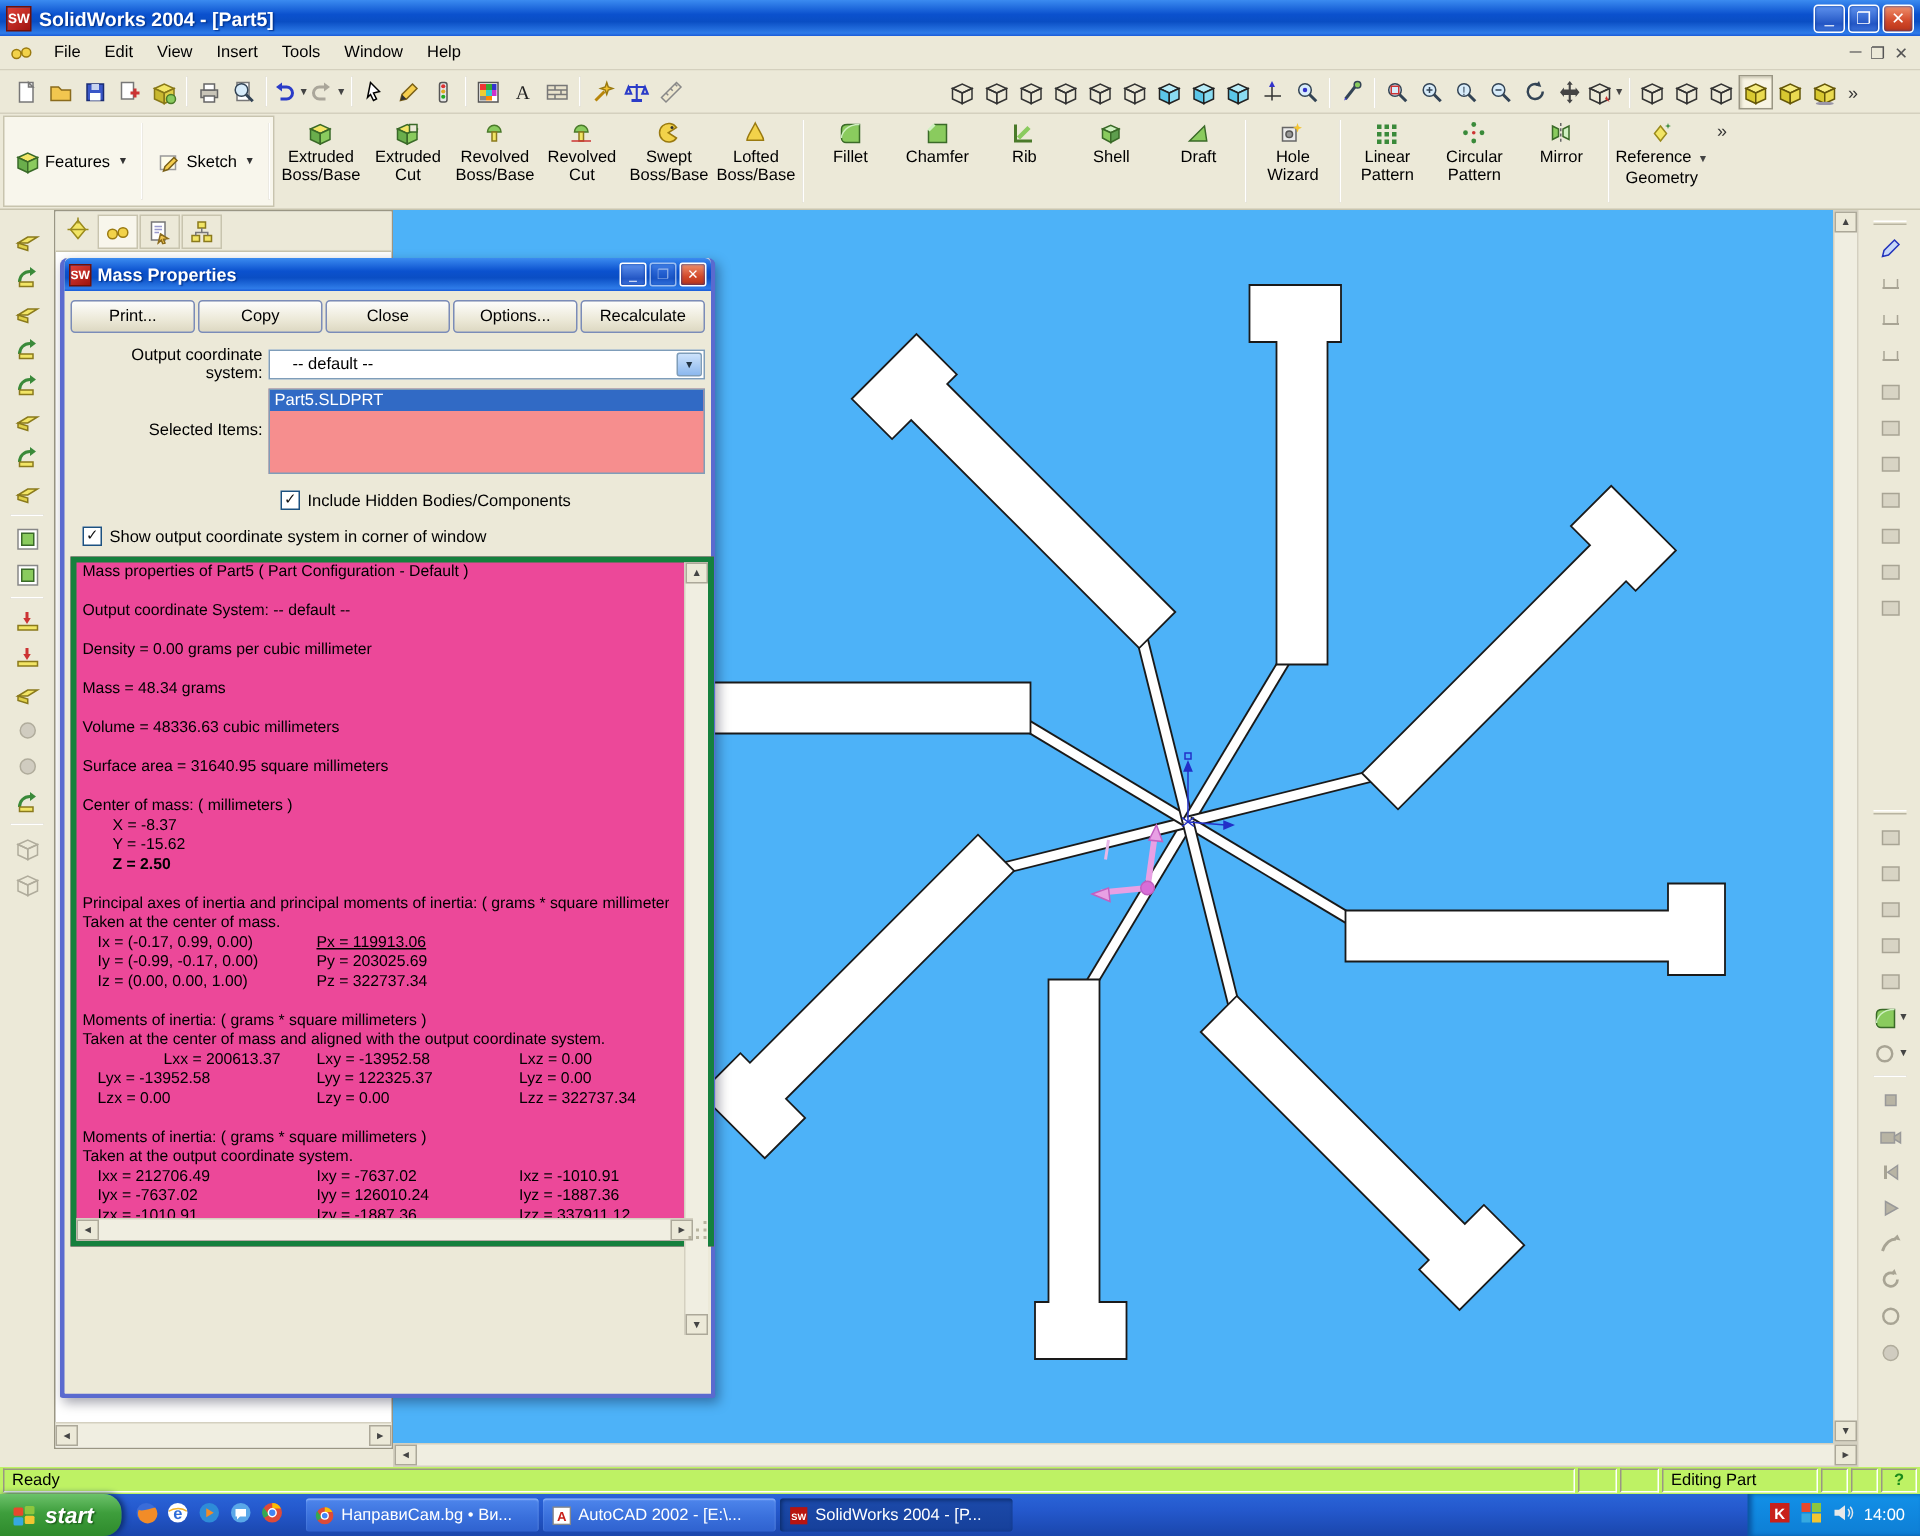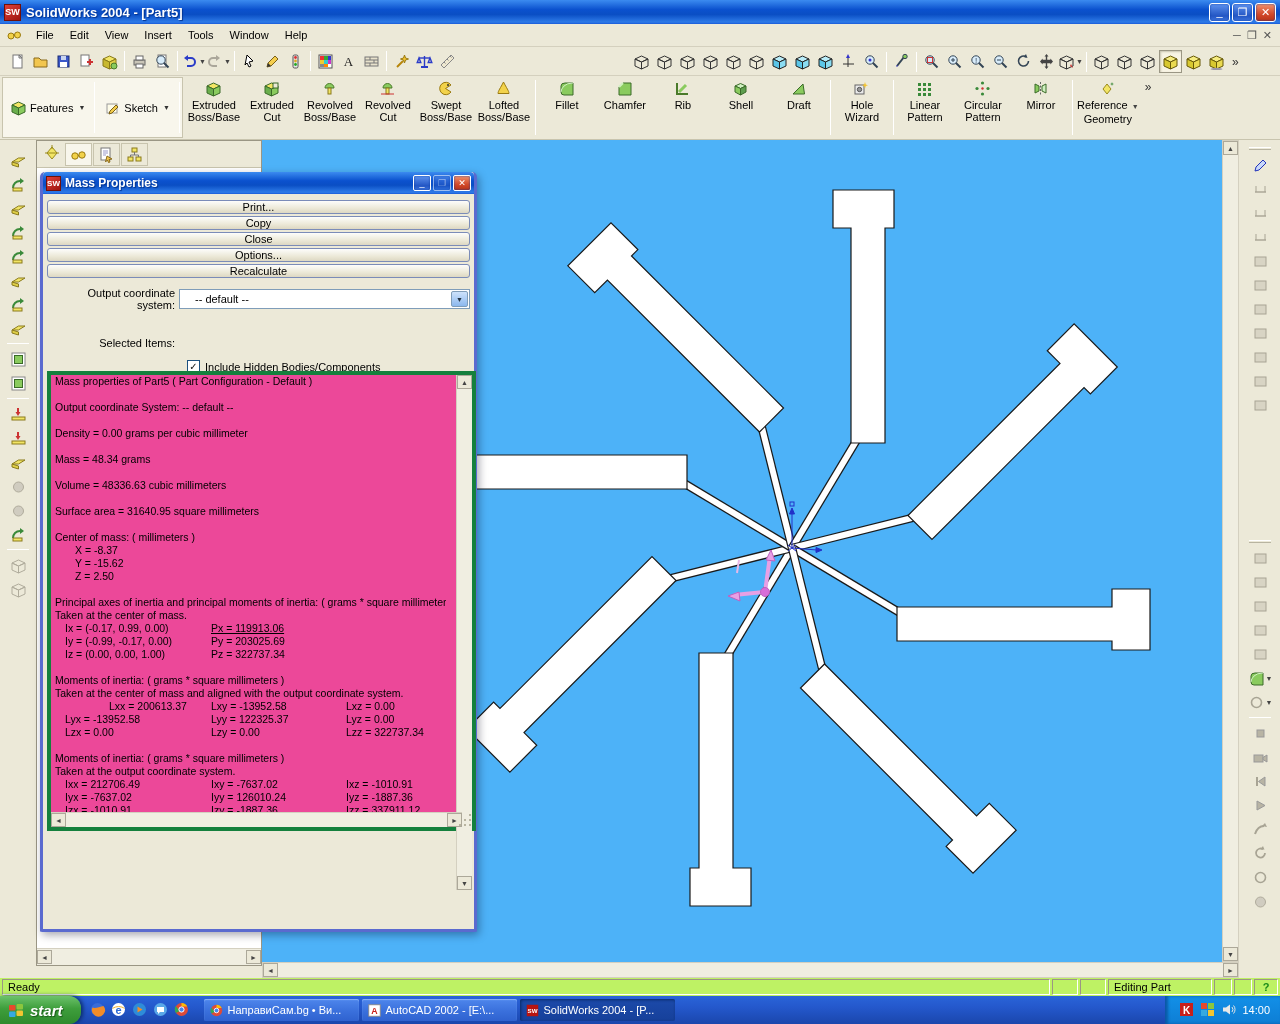--- a/index.html
+++ b/index.html
@@ -127,21 +127,21 @@
   #dlg-title { height:22px; border-radius:4px 4px 0 0;
     background:linear-gradient(180deg,#3B8BF0 0%,#0B51CE 40%,#0A4EC4 60%,#2E7BE8 92%,#1A5BD8 100%);
     display:flex; align-items:center; padding:0 3px; }
   #dlg-title .sw-logo { width:15px; height:15px; font-size:8px; }
   #dlg-title-text { color:#fff; font-weight:bold; font-size:12px;
     text-shadow:1px 1px 1px #00328E; }
   #dlg-controls { margin-left:auto; display:flex; gap:2px; }
   #dlg-controls .wbtn { width:18px; height:16px; font-size:9px; border-radius:2px; }
   #dlg-controls .wbtn.dim { opacity:.55; }
   #dlg-body { position:relative; width:100%; height:735px; padding:6px 4px; }
-  #dlg-btnrow { display:flex; gap:2px;flex-direction:column; }
+  #dlg-btnrow { display:flex; gap:2px; }
   .xpbtn { flex:1; height:22px; background:linear-gradient(180deg,#FDFDFB,#ECE9D8 60%,#DDD8C2);
     border:1px solid #7B8CB8; border-radius:3px; font-size:11px;
     font-family:"Liberation Sans",sans-serif; }
   .drow { display:flex; align-items:center; margin-top:9px; }
   .dlabel { width:132px; text-align:right; padding-right:4px; flex:none; }
   .combo { flex:1; height:20px; background:#fff; border:1px solid #7F9DB9;
     display:flex; align-items:center; }
   .combo .cval { flex:1; padding-left:15px; }
   .combo .cbtn { width:17px; height:16px; margin-right:1px;
     background:linear-gradient(180deg,#CDE2FB,#8CB8EE); border:1px solid #7F9DB9;
@@ -1203,20 +1203,23 @@
       <div class="drow">
         <span class="dlabel">Output coordinate system:</span>
         <span class="combo">
           <span class="cval">-- default --</span>
           <span class="cbtn">▼</span>
         </span>
       </div>
 
       <div class="drow" style="margin-top:4px;align-items:flex-start">
         <span class="dlabel" style="padding-top:22px">Selected Items:</span>
+        <span id="listbox">
+          <span class="lb-sel" style="display:block">Part5.SLDPRT</span>
+        </span>
       </div>
 
       <div class="chkrow" style="margin-left:140px">
         <span class="chk">✓</span>
         <span>Include Hidden Bodies/Components</span>
       </div>
       <div class="chkrow" style="margin-left:8px">
         <span class="chk">✓</span>
         <span>Show output coordinate system in corner of window</span>
       </div>
@@ -1250,21 +1253,21 @@
             <div class="rline">
               <span style="left: 4px;">Center of mass: ( millimeters )</span>
             </div>
             <div class="rline">
               <span style="left: 24px;">X = -8.37</span>
             </div>
             <div class="rline">
               <span style="left: 24px;">Y = -15.62</span>
             </div>
             <div class="rline">
-              <span style="left: 24px;">Z = 2.50</span>
+              <span style="left: 24px; font-weight: bold;">Z = 2.50</span>
             </div>
             <div class="rline"></div>
             <div class="rline">
               <span style="left: 4px;">Principal axes of inertia and principal moments of inertia: ( grams * square millimeters )</span>
             </div>
             <div class="rline">
               <span style="left: 4px;">Taken at the center of mass.</span>
             </div>
             <div class="rline">
               <span style="left: 14px;">Ix = (-0.17, 0.99, 0.00)</span>

